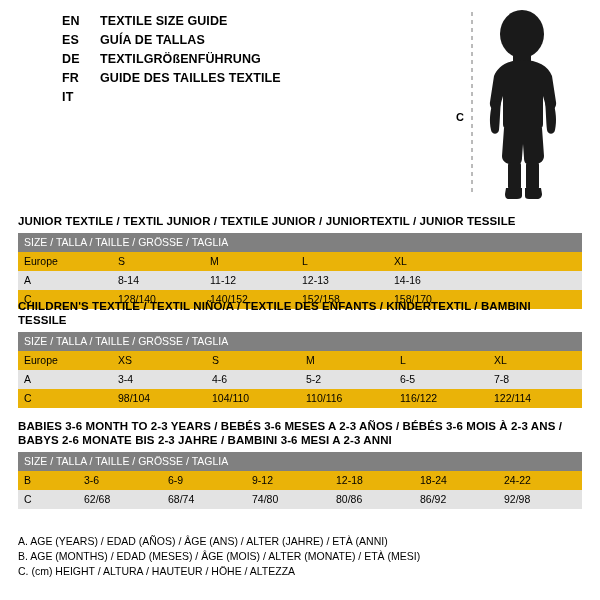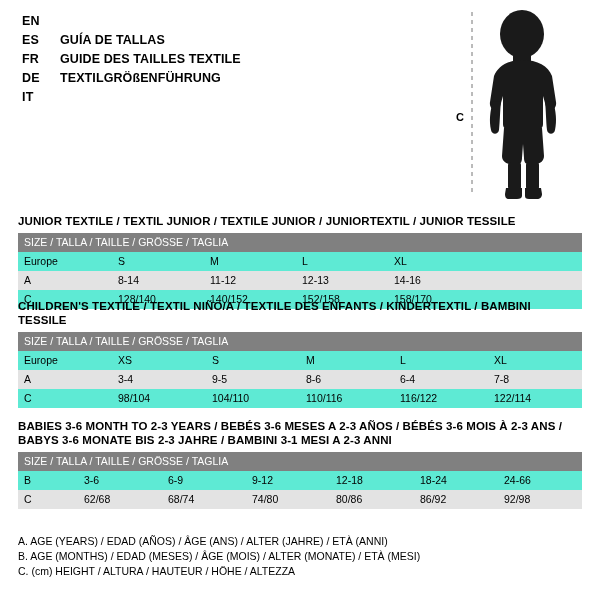--- a/index.html
+++ b/index.html
@@ -25,20 +25,21 @@
   .lang-block {
     position: absolute;
     left: 22px;
     top: 14px;
     width: 430px;
   }
   .lang-row {
     display: flex;
     align-items: baseline;
     height: 19px;
+    margin-left: 40px;
   }
   .lang-code {
     width: 38px;
     font-size: 12.5px;
     font-weight: bold;
     letter-spacing: 0.2px;
   }
   .lang-text {
     font-size: 12.5px;
     font-weight: bold;
@@ -93,21 +94,21 @@
   .hdr td {
     background: #808080;
     color: #ffffff;
     font-size: 10.5px;
     font-weight: normal;
   }
   .row-alt td {
     background: #e3e3e3;
   }
   .row-plain td {
-    background: #5eead4;
+    background: #eab308;
   }
 
   
   .legend {
     position: absolute;
     left: 18px;
     width: 564px;
     font-size: 10.5px;
     line-height: 15px;
   }
@@ -116,32 +117,33 @@
   }
 </style>
 </head>
 <body>
 
 <div class="page">
 
   <div class="lang-block">
     <div class="lang-row">
       <span class="lang-code">EN</span>
+      <span class="lang-text">TEXTILE SIZE GUIDE</span>
     </div>
     <div class="lang-row">
       <span class="lang-code">ES</span>
       <span class="lang-text">GUÍA DE TALLAS</span>
     </div>
     <div class="lang-row">
+      <span class="lang-code">DE</span>
+      <span class="lang-text">TEXTILGRÖßENFÜHRUNG</span>
+    </div>
+    <div class="lang-row">
       <span class="lang-code">FR</span>
       <span class="lang-text">GUIDE DES TAILLES TEXTILE</span>
-    </div>
-    <div class="lang-row">
-      <span class="lang-code">DE</span>
-      <span class="lang-text">TEXTILGRÖßENFÜHRUNG</span>
     </div>
     <div class="lang-row">
       <span class="lang-code">IT</span>
     </div>
   </div>
 
   <div class="figure-area">
     <span class="c-label">C</span>
     <svg class="figure-svg" width="120" height="200" viewBox="0 0 120 200">
 
@@ -232,39 +234,39 @@
           <td>Europe</td>
           <td>XS</td>
           <td>S</td>
           <td>M</td>
           <td>L</td>
           <td>XL</td>
         </tr>
         <tr class="row-alt">
           <td>A</td>
           <td>3-4</td>
-          <td>9-5</td>
-          <td>8-6</td>
-          <td>6-4</td>
+          <td>4-6</td>
+          <td>5-2</td>
+          <td>6-5</td>
           <td>7-8</td>
         </tr>
         <tr class="row-plain">
           <td>C</td>
           <td>98/104</td>
           <td>104/110</td>
           <td>110/116</td>
           <td>116/122</td>
           <td>122/114</td>
         </tr>
       </tbody>
     </table>
   </div>
 
   <div class="section" style="top:419px;">
-    <div class="section-title">BABIES 3-6 MONTH TO 2-3 YEARS / BEBÉS 3-6 MESES A 2-3 AÑOS / BÉBÉS 3-6 MOIS À 2-3 ANS / BABYS 3-6 MONATE BIS 2-3 JAHRE / BAMBINI 3-1 MESI A 2-3 ANNI</div>
+    <div class="section-title">BABIES 3-6 MONTH TO 2-3 YEARS / BEBÉS 3-6 MESES A 2-3 AÑOS / BÉBÉS 3-6 MOIS À 2-3 ANS / BABYS 2-6 MONATE BIS 2-3 JAHRE / BAMBINI 3-6 MESI A 2-3 ANNI</div>
     <table class="size-table">
       <colgroup>
         <col style="width:60px">
           <col style="width:84px">
           <col style="width:84px">
           <col style="width:84px">
           <col style="width:84px">
           <col style="width:84px">
           <col style="width:84px">
       </colgroup>
@@ -272,21 +274,21 @@
         <tr class="hdr">
           <td colspan="7">SIZE / TALLA / TAILLE / GRÖSSE / TAGLIA</td>
         </tr>
         <tr class="row-plain">
           <td>B</td>
           <td>3-6</td>
           <td>6-9</td>
           <td>9-12</td>
           <td>12-18</td>
           <td>18-24</td>
-          <td>24-66</td>
+          <td>24-22</td>
         </tr>
         <tr class="row-alt">
           <td>C</td>
           <td>62/68</td>
           <td>68/74</td>
           <td>74/80</td>
           <td>80/86</td>
           <td>86/92</td>
           <td>92/98</td>
         </tr>

